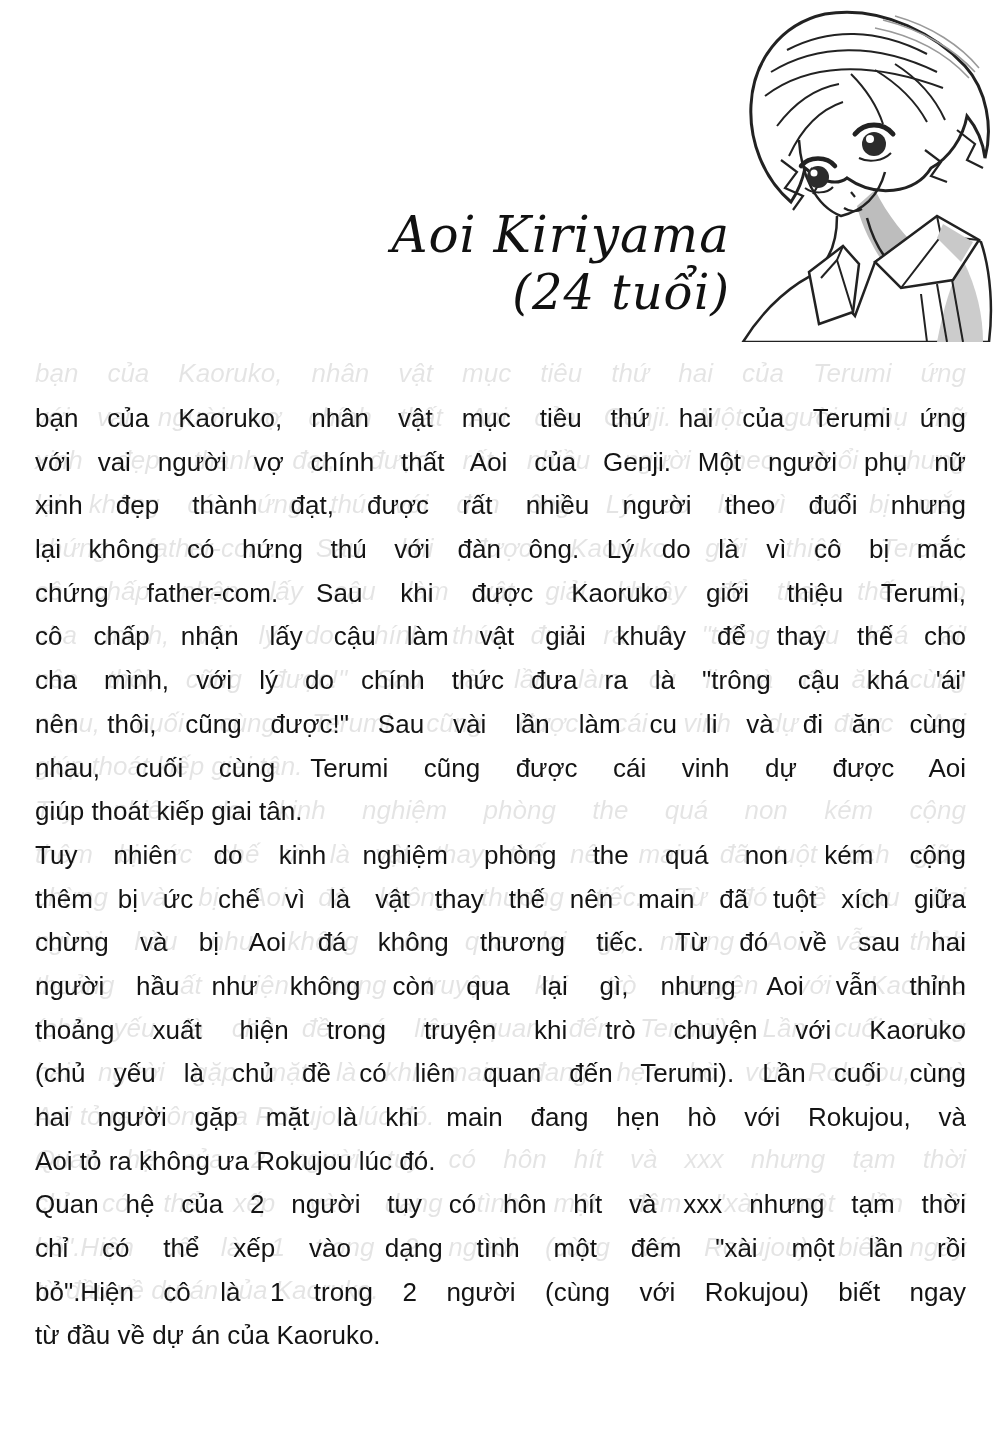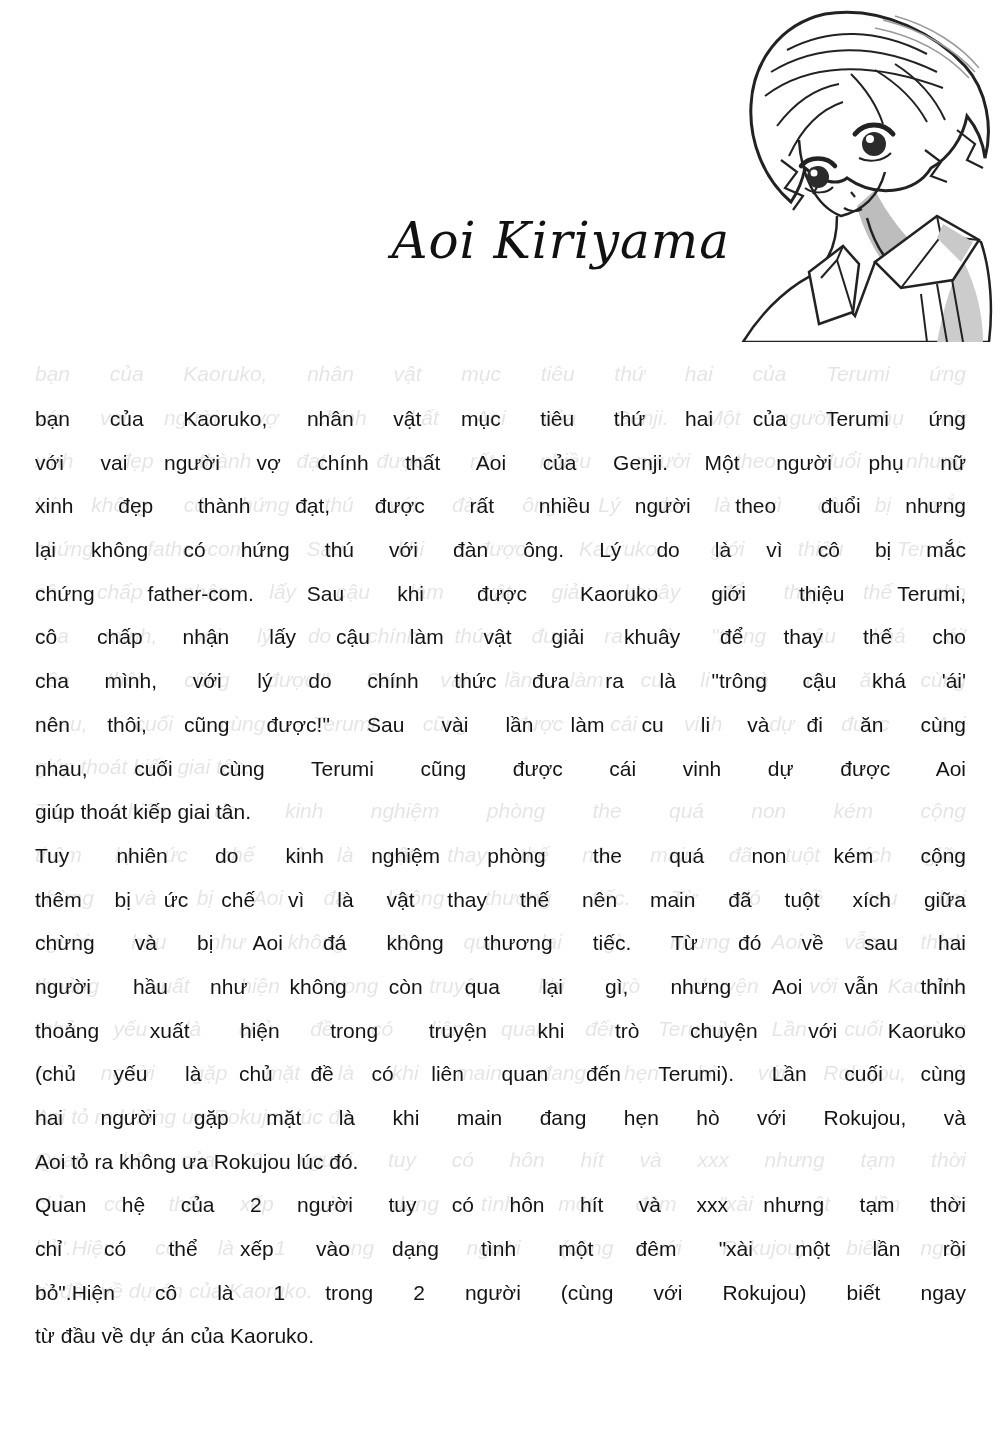--- a/index.html
+++ b/index.html
@@ -6,38 +6,38 @@
   #page{
     position:relative;
     width:1000px;height:1453px;
     background:#ffffff;
     overflow:hidden;
     font-family:"Liberation Sans", sans-serif;
   }
   
   #title-block{
     position:absolute;
-    left:0;top:212px;width:730px;
+    left:0;top:206px;width:730px;
     text-align:right;
     font-family:"DejaVu Serif", serif;
     font-style:italic;
     color:#111111;
   }
   #title-name{font-size:50px;line-height:58px;letter-spacing:1px;}
   #title-age{font-size:48px;line-height:56px;letter-spacing:1px;}
   
   #portrait{
     position:absolute;left:725px;top:10px;width:273px;height:332px;
   }
   
   .text-layer{
     position:absolute;left:35px;top:397px;width:931px;
   }
   .bline{
-    font-size:21px;
+    font-size:26px;
     line-height:43.7px;
     height:43.7px;
     color:#141414;
     text-align:justify;
     text-align-last:justify;
     white-space:normal;
     overflow:visible;
   }
   .bline.para-end{
     text-align:right;
@@ -126,20 +126,21 @@
       <circle cx="145" cy="129" r="4" fill="#ffffff"></circle>
       <path d="M134,148 C144,153 158,151 166,143" fill="none" stroke="#222" stroke-width="2"></path>
     </g>
 
     <path d="M126,182 L130,187" fill="none" stroke="#222" stroke-width="2.2"></path>
     <path d="M119,198 C125,202 132,202 137,199" fill="none" stroke="#222" stroke-width="2.2"></path>
   </svg>
 
   <div id="title-block">
     <div id="title-name">Aoi Kiriyama</div>
+    <div id="title-age">(24 tuổi)</div>
   </div>
 
   <div id="ghost-layer" class="text-layer">
       <div class="bline">bạn của Kaoruko, nhân vật mục tiêu thứ hai của Terumi ứng</div>
       <div class="bline">với vai người vợ chính thất Aoi của Genji. Một người phụ nữ</div>
       <div class="bline">xinh đẹp thành đạt, được rất nhiều người theo đuổi nhưng</div>
       <div class="bline">lại không có hứng thú với đàn ông. Lý do là vì cô bị mắc</div>
       <div class="bline">chứng father-com. Sau khi được Kaoruko giới thiệu Terumi,</div>
       <div class="bline">cô chấp nhận lấy cậu làm vật giải khuây để thay thế cho</div>
       <div class="bline">cha mình, với lý do chính thức đưa ra là "trông cậu khá 'ái'</div>

